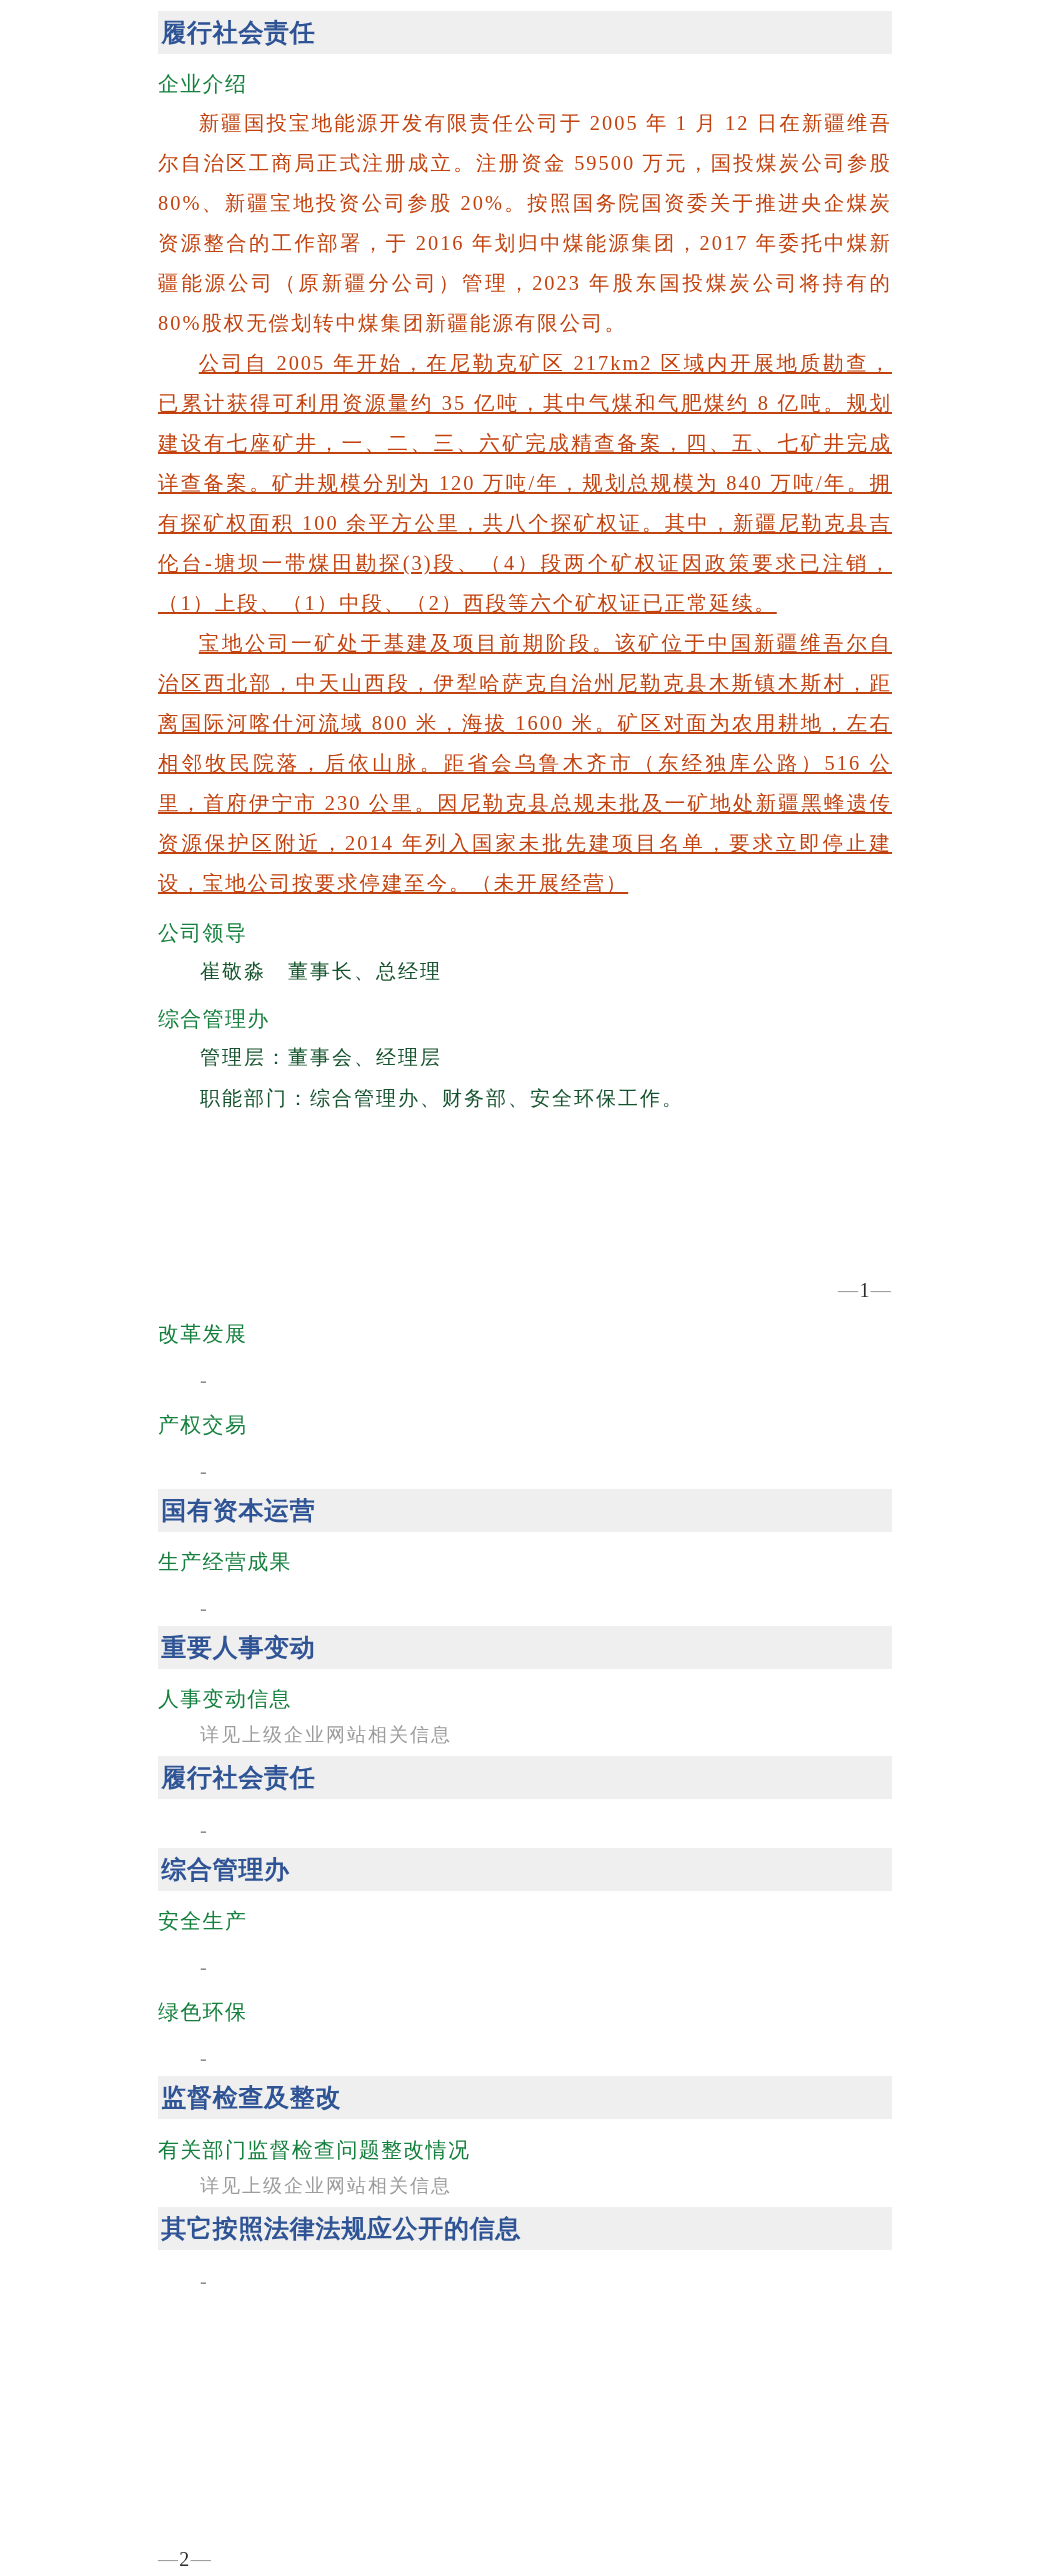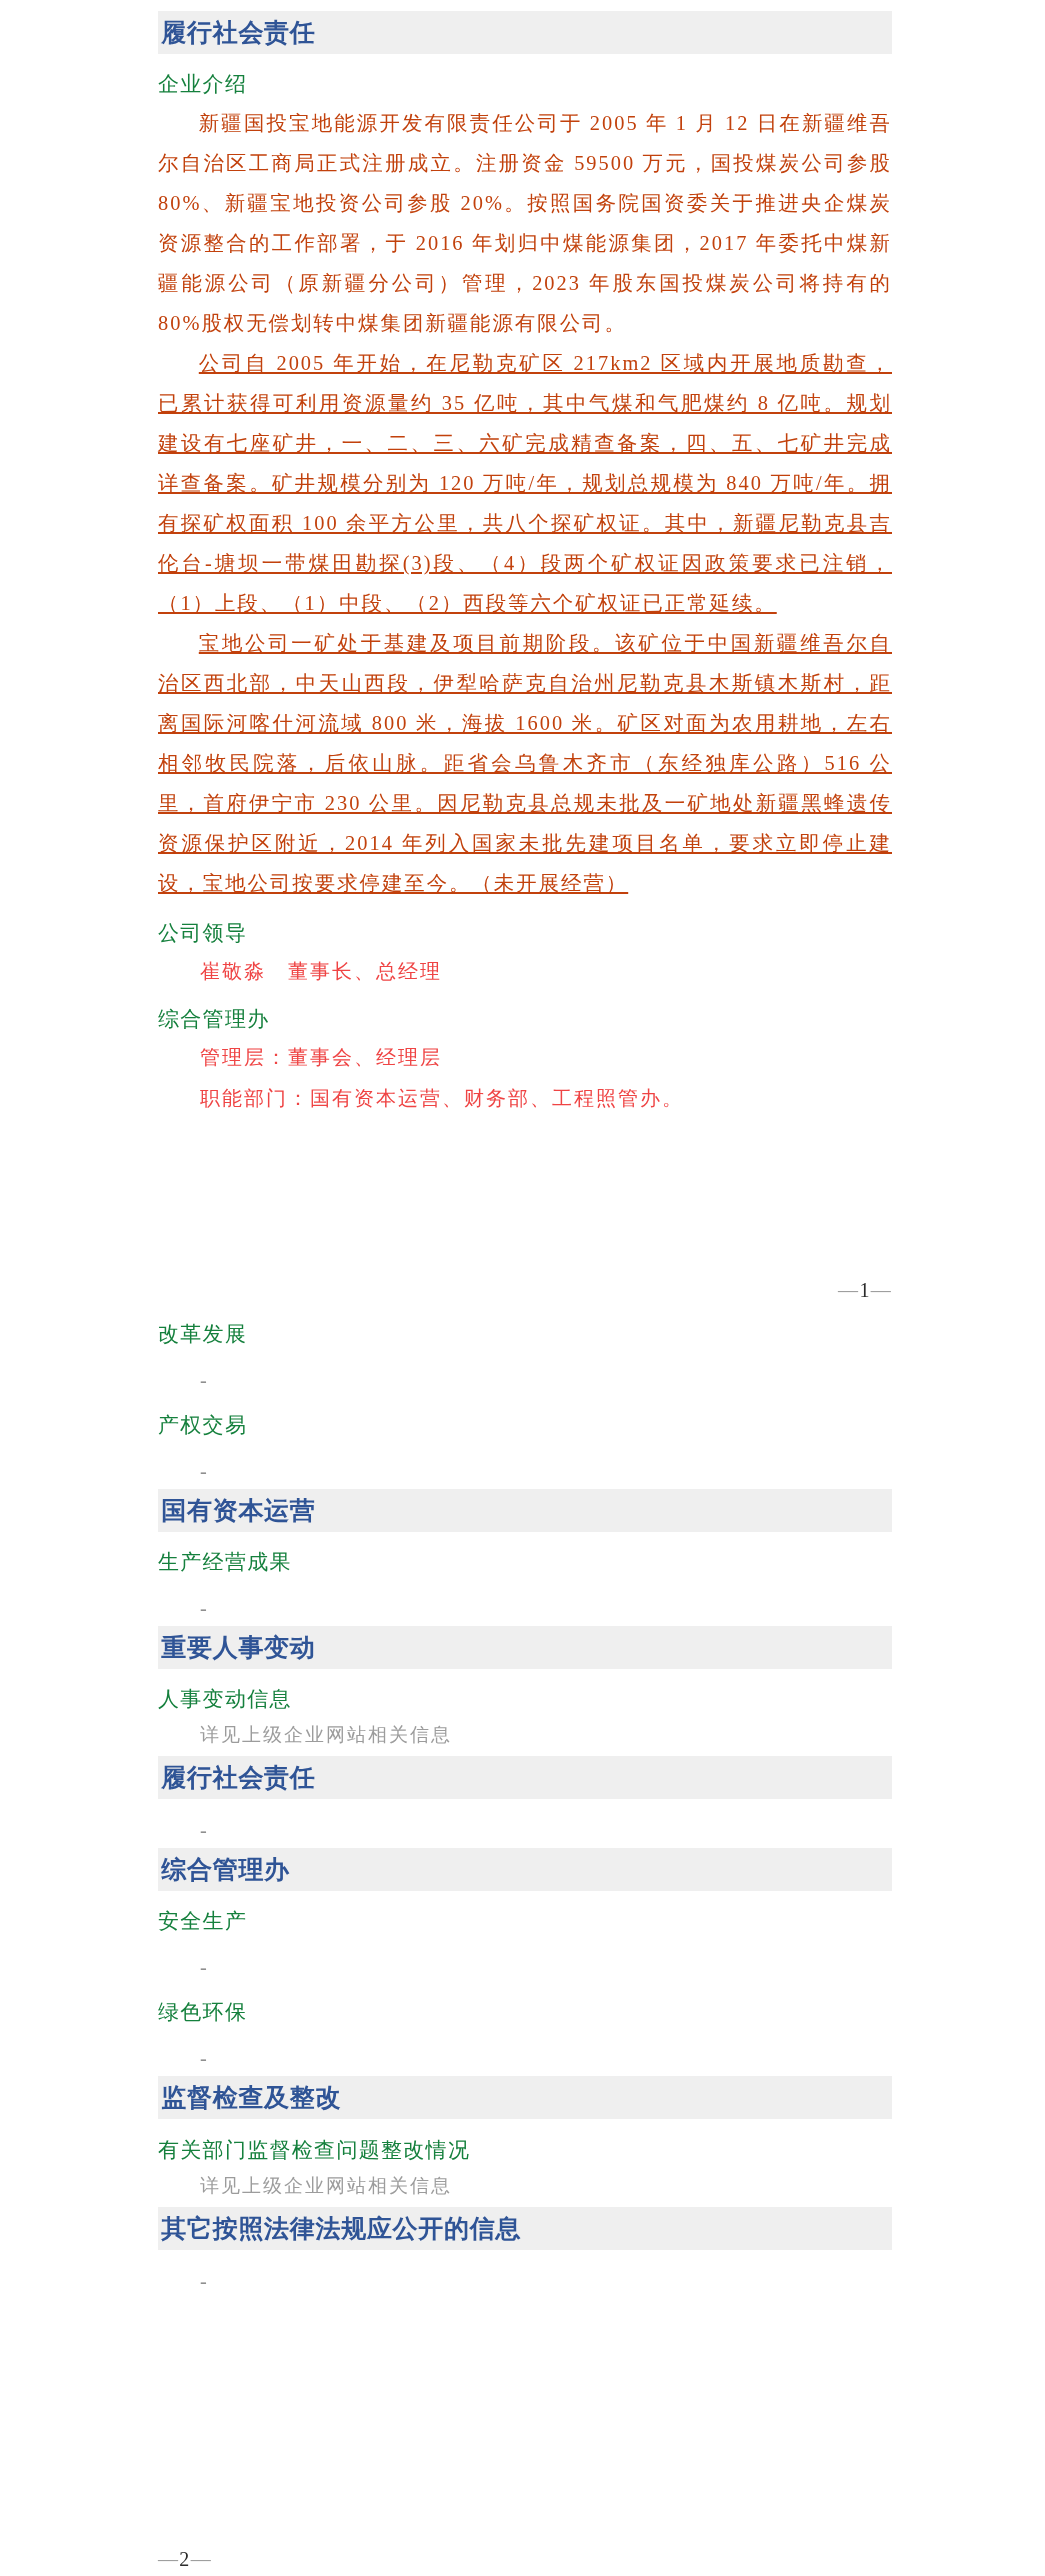--- a/index.html
+++ b/index.html
@@ -50,21 +50,21 @@
     line-height: 40px;
     letter-spacing: 2px;
     text-align: justify;
     text-indent: 2em;
     margin-top: 4px;
   }
   .para + .para { margin-top: 0; text-decoration: underline; }
   
   .detail {
     font-size: 20px;
-    color: #ef4444;
+    color: #14532d;
     letter-spacing: 2px;
     line-height: 29px;
     padding-left: 42px;
     margin-top: 9.2px;
   }
   .detail + .detail { margin-top: 12px; }
   
   .dash {
     font-size: 20.4px;
     color: #8f8f8f;
@@ -121,21 +121,21 @@
 
   <p class="para">新疆国投宝地能源开发有限责任公司于 2005 年 1 月 12 日在新疆维吾尔自治区工商局正式注册成立。注册资金 59500 万元，国投煤炭公司参股 80%、新疆宝地投资公司参股 20%。按照国务院国资委关于推进央企煤炭资源整合的工作部署，于 2016 年划归中煤能源集团，2017 年委托中煤新疆能源公司（原新疆分公司）管理，2023 年股东国投煤炭公司将持有的 80%股权无偿划转中煤集团新疆能源有限公司。</p>
   <p class="para">公司自 2005 年开始，在尼勒克矿区 217km2 区域内开展地质勘查，已累计获得可利用资源量约 35 亿吨，其中气煤和气肥煤约 8 亿吨。规划建设有七座矿井，一、二、三、六矿完成精查备案，四、五、七矿井完成详查备案。矿井规模分别为 120 万吨/年，规划总规模为 840 万吨/年。拥有探矿权面积 100 余平方公里，共八个探矿权证。其中，新疆尼勒克县吉伦台-塘坝一带煤田勘探(3)段、（4）段两个矿权证因政策要求已注销，（1）上段、（1）中段、（2）西段等六个矿权证已正常延续。</p>
   <p class="para">宝地公司一矿处于基建及项目前期阶段。该矿位于中国新疆维吾尔自治区西北部，中天山西段，伊犁哈萨克自治州尼勒克县木斯镇木斯村，距离国际河喀什河流域 800 米，海拔 1600 米。矿区对面为农用耕地，左右相邻牧民院落，后依山脉。距省会乌鲁木齐市（东经独库公路）516 公里，首府伊宁市 230 公里。因尼勒克县总规未批及一矿地处新疆黑蜂遗传资源保护区附近，2014 年列入国家未批先建项目名单，要求立即停止建设，宝地公司按要求停建至今。（未开展经营）</p>
 
   <h3 class="sub heading-gap">公司领导</h3>
   <p class="detail">崔敬淼　董事长、总经理</p>
 
   <h3 class="sub">综合管理办</h3>
   <p class="detail">管理层：董事会、经理层</p>
-  <p class="detail">职能部门：国有资本运营、财务部、工程照管办。</p>
+  <p class="detail">职能部门：综合管理办、财务部、安全环保工作。</p>
 
   <div class="page-num page-num-1">
     <span>—</span><span class="digit">1</span><span>—</span>
   </div>
 
   <h3 class="sub">改革发展</h3>
   <p class="dash">-</p>
   <h3 class="sub">产权交易</h3>
   <p class="dash">-</p>
 

